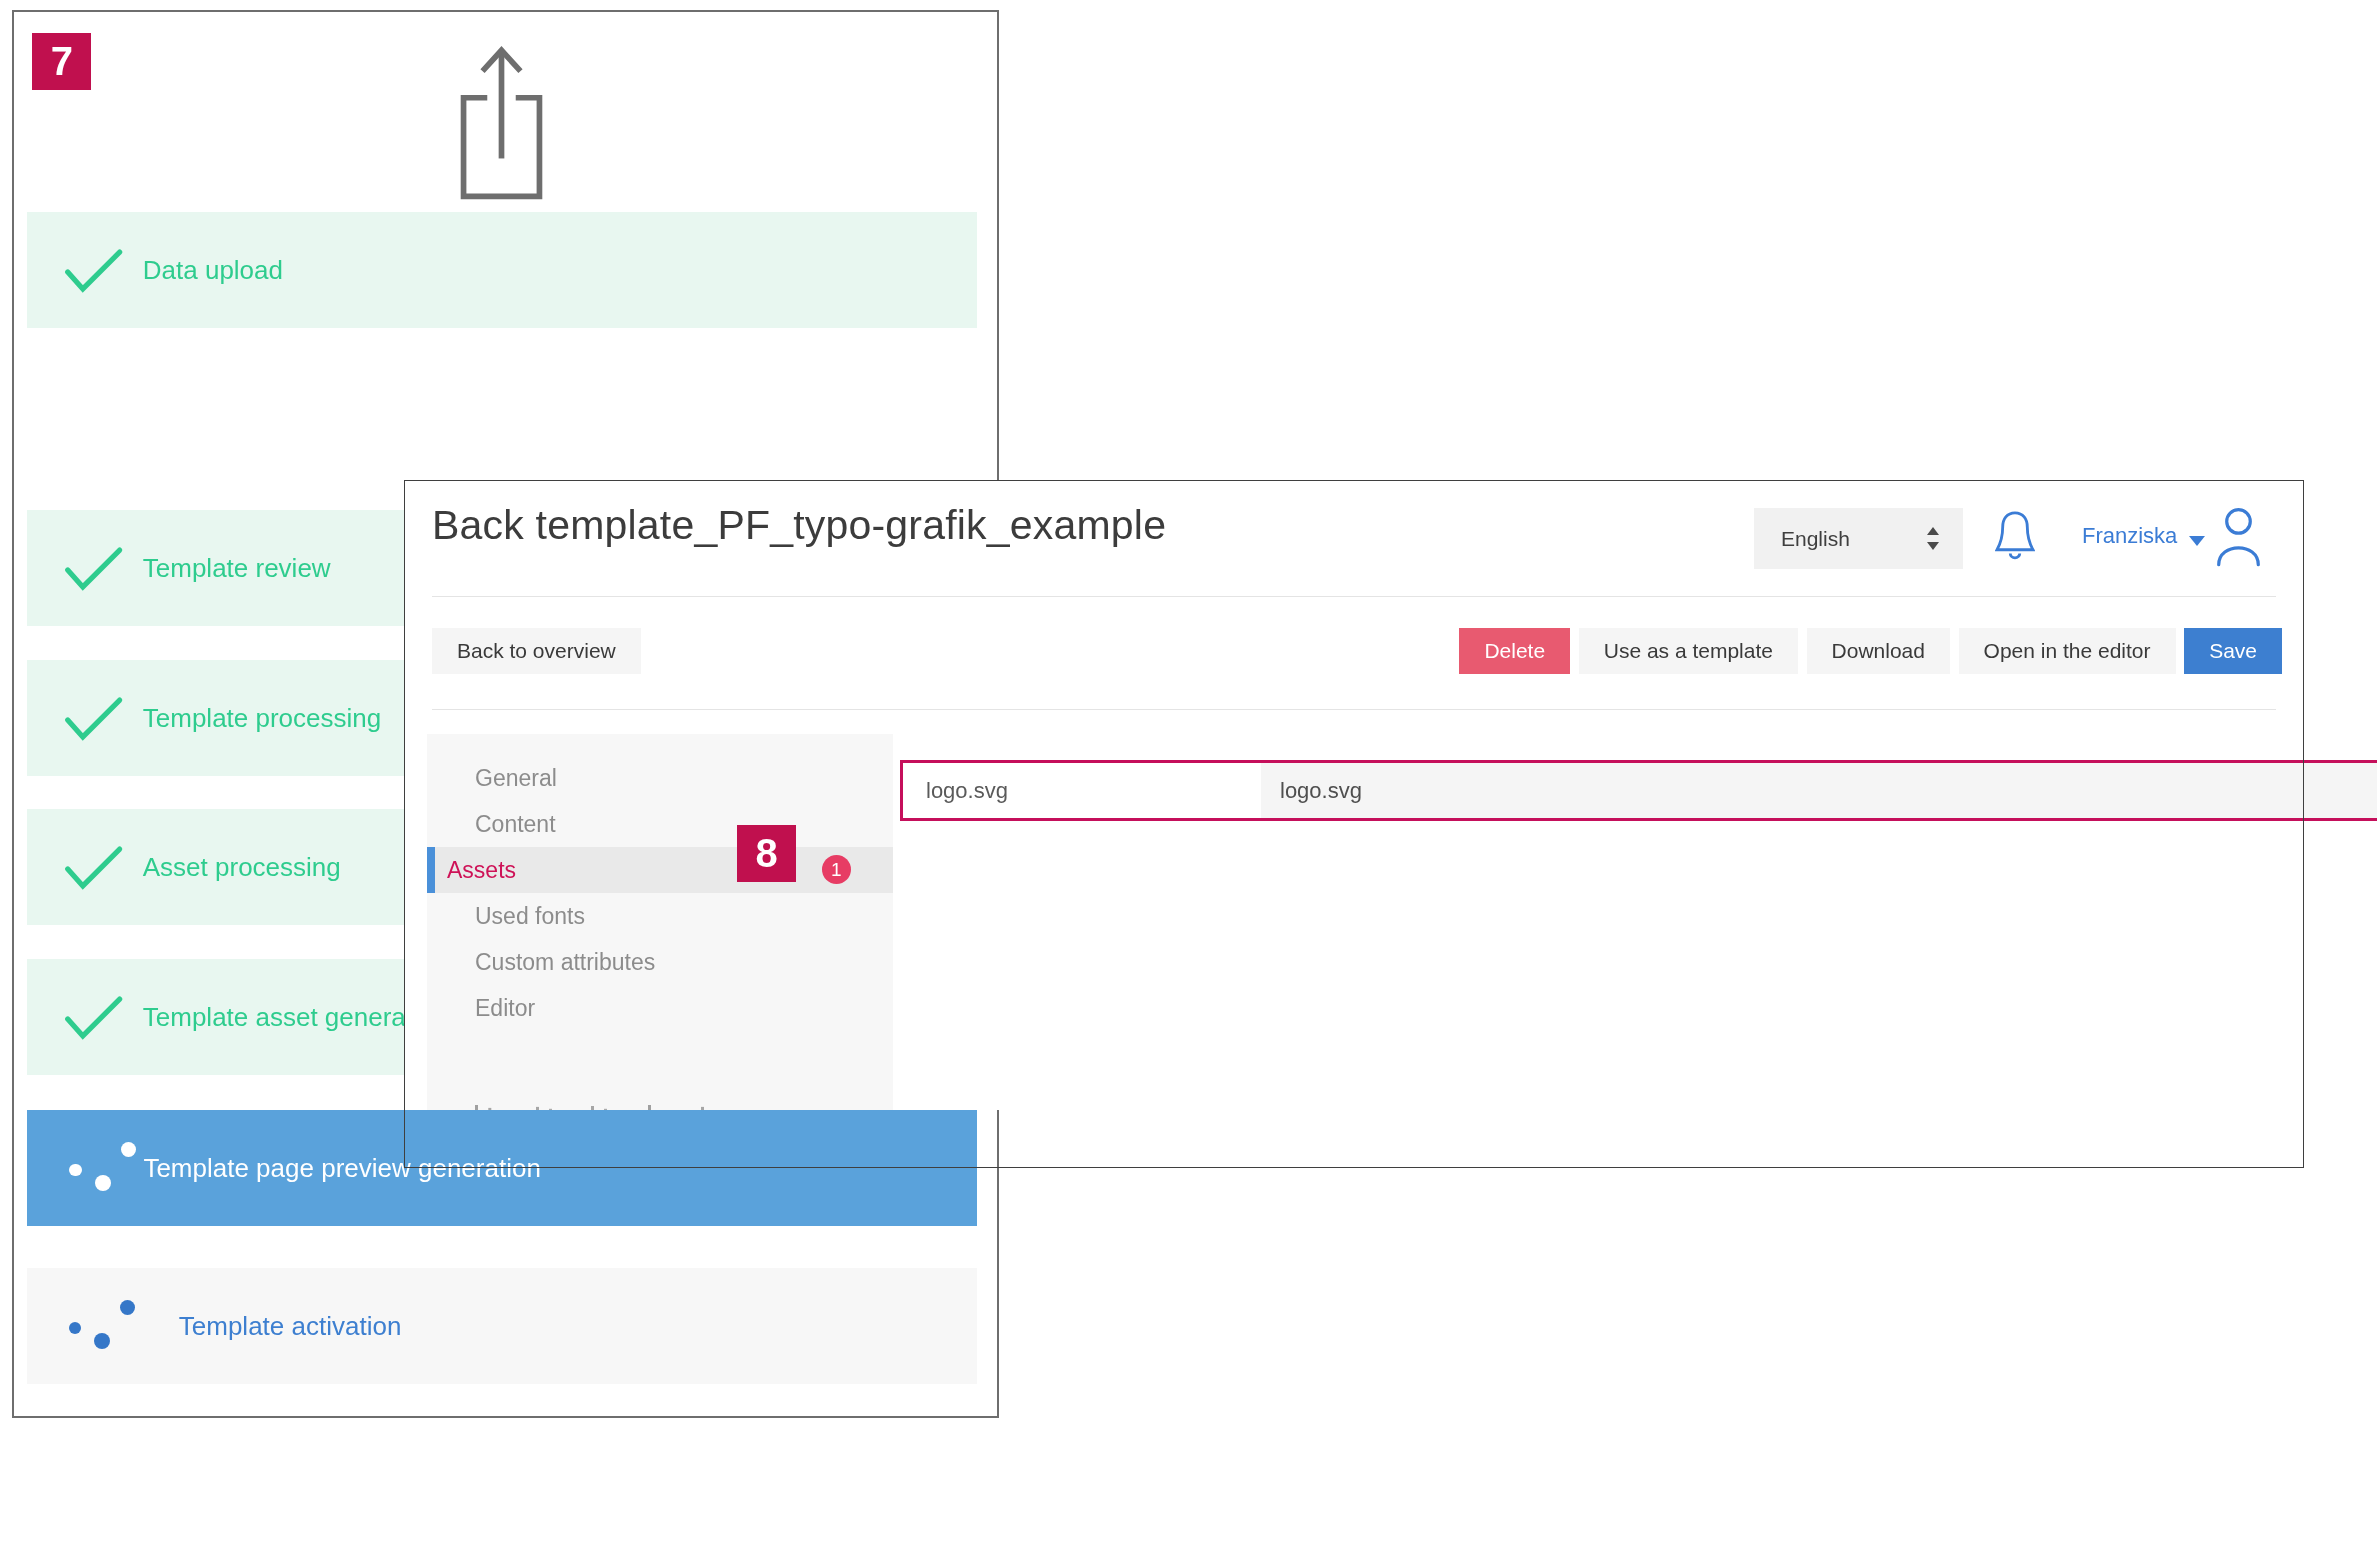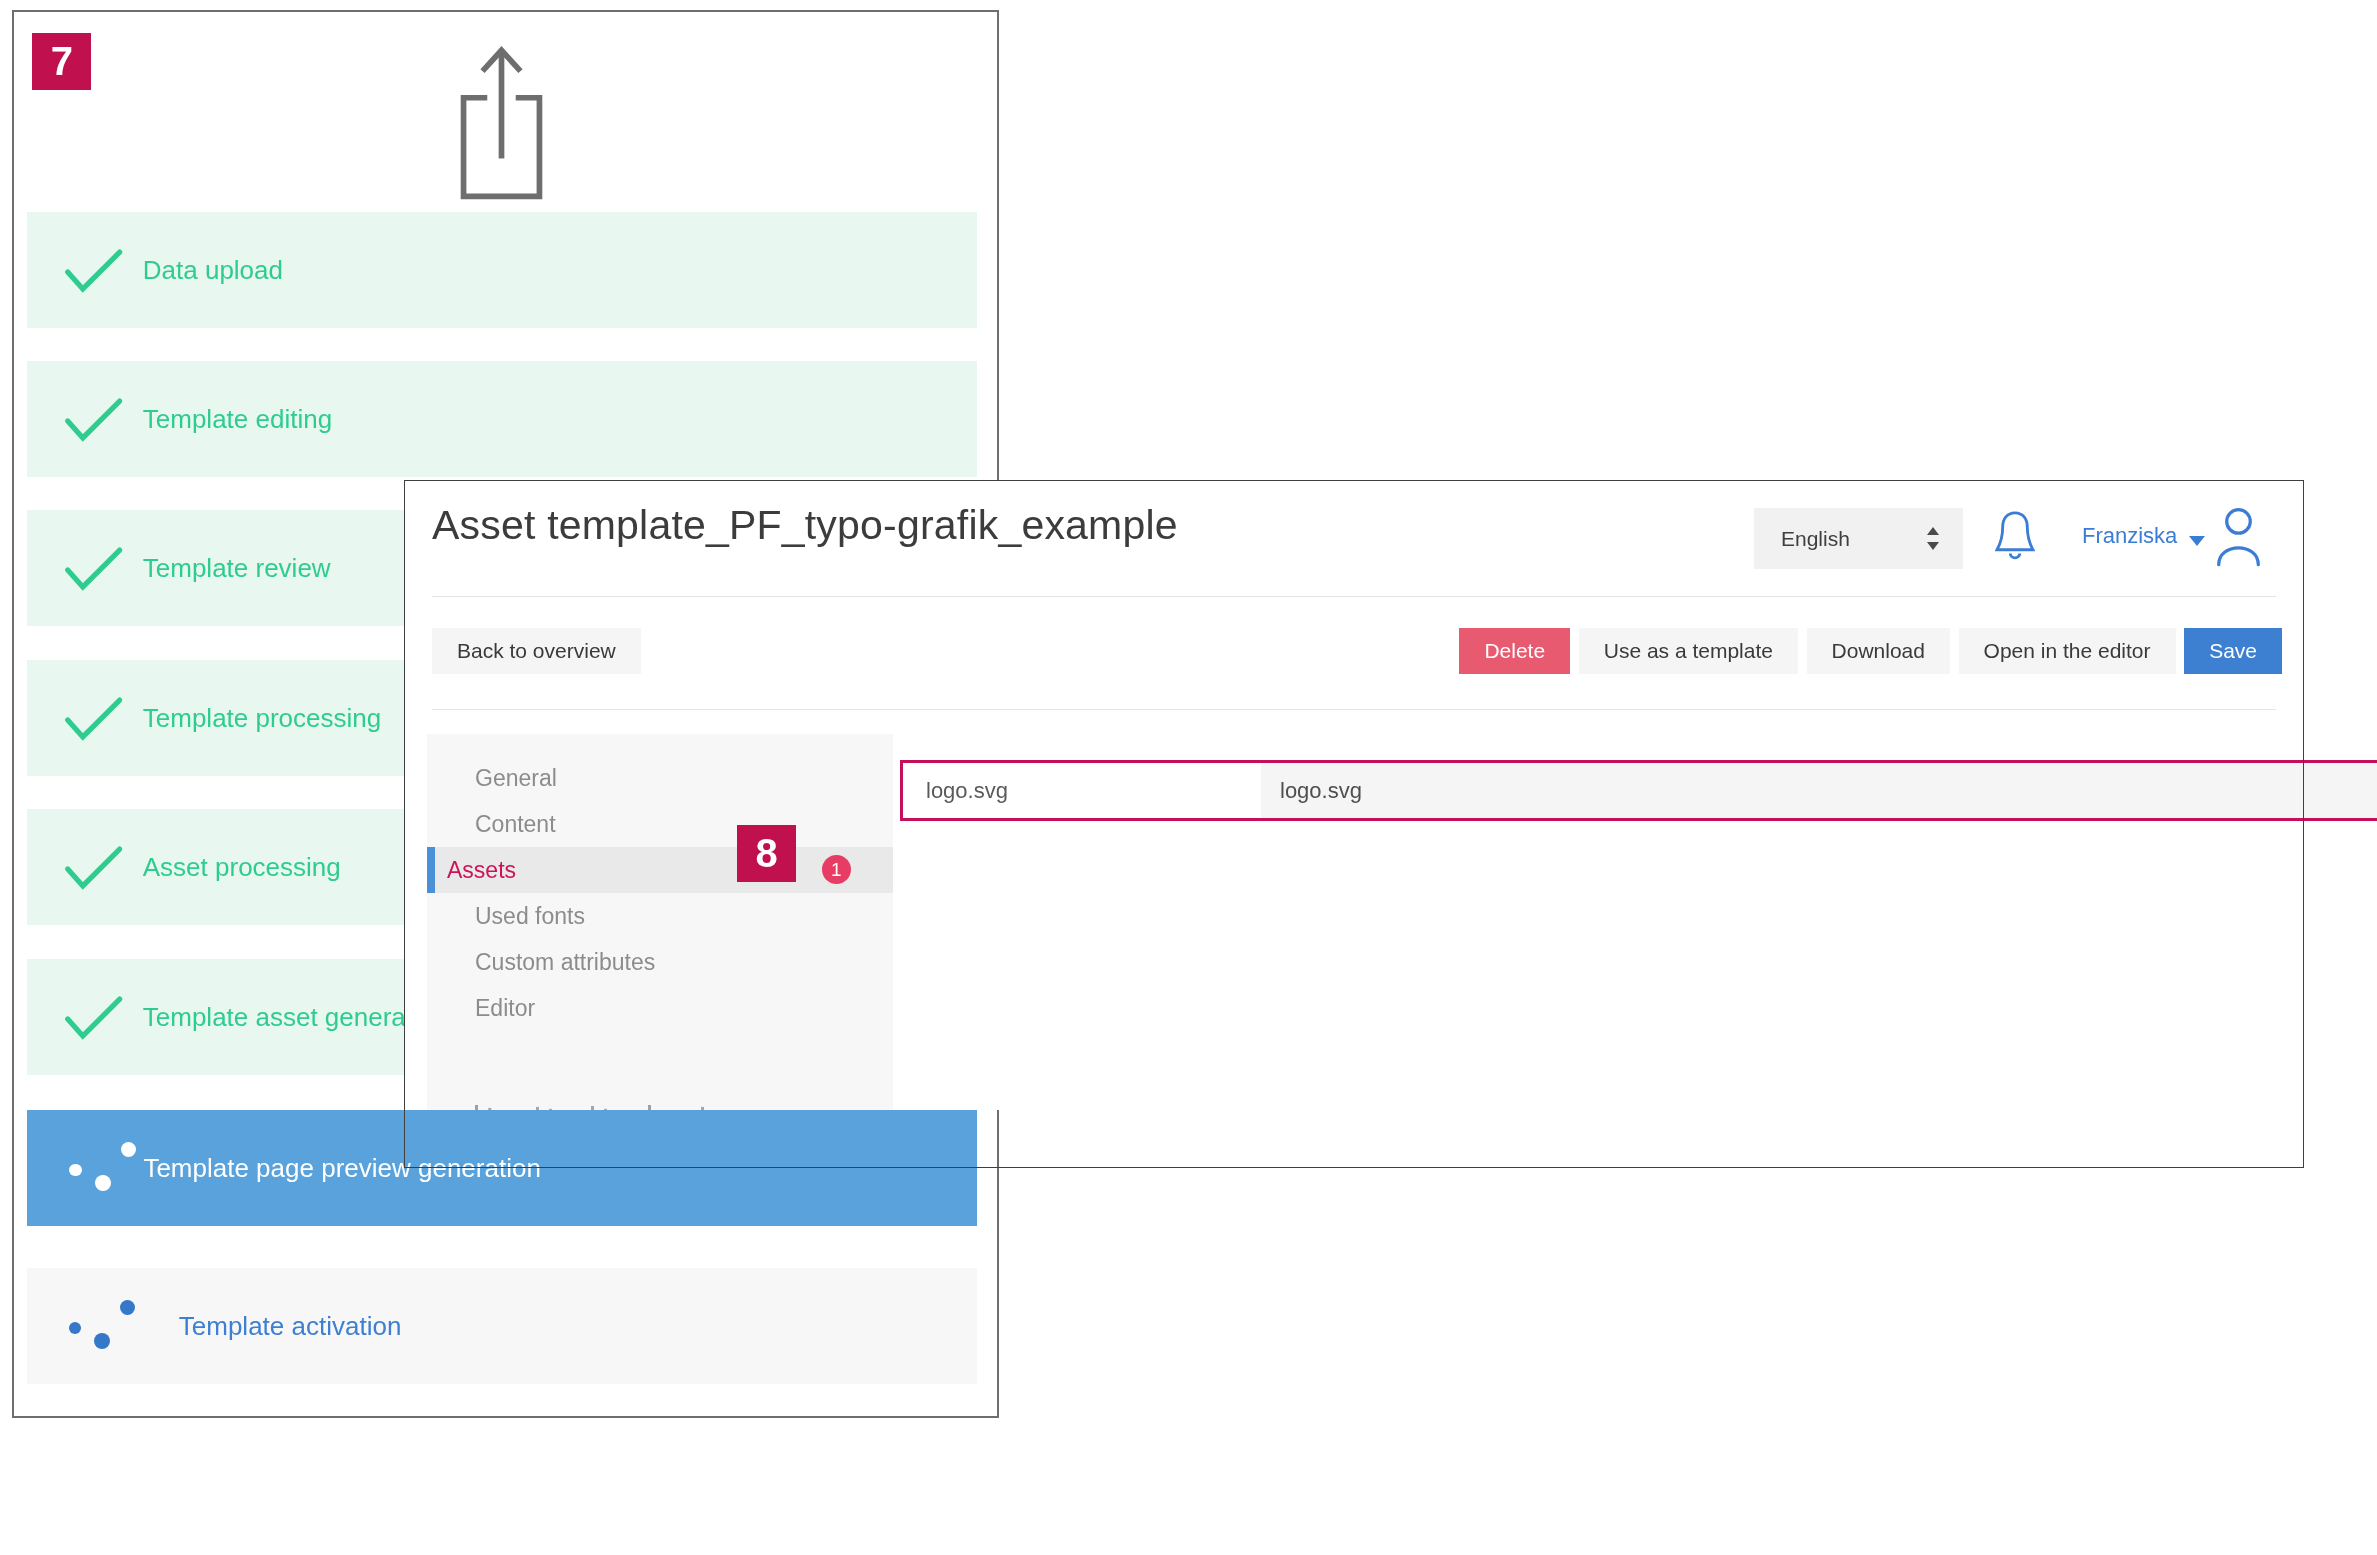--- a/index.html
+++ b/index.html
@@ -145,28 +145,20 @@
   </span>
 
   <div class="step step-done s0">
     <span class="check-icon">
       <svg width="68" height="46" viewBox="0 0 72 48" fill="none" stroke="#2ecc8e" stroke-width="5.5" stroke-linecap="round">
           <polyline points="5,25 21,43 60,4"></polyline>
         </svg>
     </span>
     <span class="step-label">Data upload</span>
   </div>
-  <div class="step step-done s1">
-    <span class="check-icon">
-      <svg width="68" height="46" viewBox="0 0 72 48" fill="none" stroke="#2ecc8e" stroke-width="5.5" stroke-linecap="round">
-          <polyline points="5,25 21,43 60,4"></polyline>
-        </svg>
-    </span>
-    <span class="step-label">Template editing</span>
-  </div>
   <div class="step step-done s2">
     <span class="check-icon">
       <svg width="68" height="46" viewBox="0 0 72 48" fill="none" stroke="#2ecc8e" stroke-width="5.5" stroke-linecap="round">
           <polyline points="5,25 21,43 60,4"></polyline>
         </svg>
     </span>
     <span class="step-label">Template review</span>
   </div>
   <div class="step step-done s3">
     <span class="check-icon">
@@ -197,21 +189,21 @@
     <span class="dots">
         <i class="d1"></i>
         <i class="d2"></i>
         <i class="d3"></i>
       </span>
     <span class="step-label">Template activation</span>
   </div>
 </div>
 
 <div class="dialog">
-  <div class="dlg-title">Asset template_PF_typo-grafik_example</div>
+  <div class="dlg-title">Back template_PF_typo-grafik_example</div>
 
   <div class="lang-select">
     <span class="val">English</span>
     <span class="sort-arrows">
         <i class="up"></i>
         <i class="dn"></i>
       </span>
   </div>
 
   <span class="bell">

